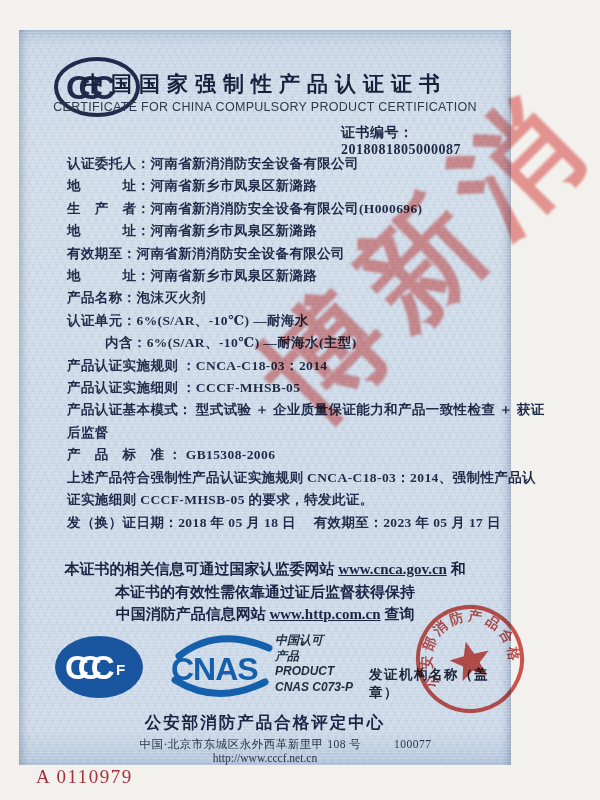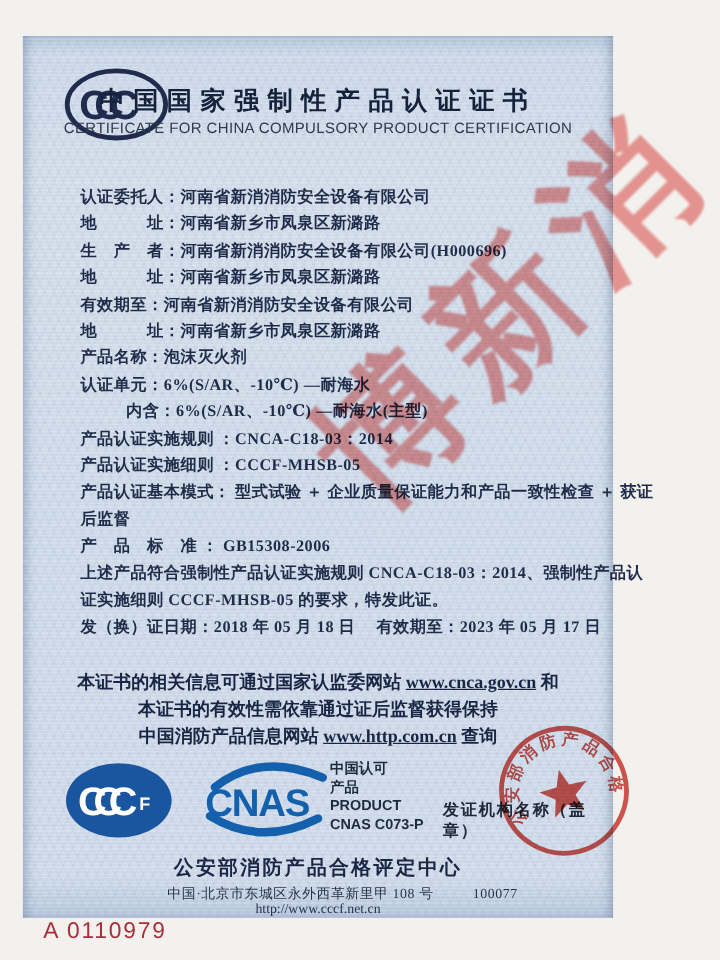--- a/index.html
+++ b/index.html
@@ -44,42 +44,42 @@
   .notice{
     position:absolute;top:528px;left:0;right:0;text-align:center;
     font-size:15px;font-weight:bold;color:#1a2544;line-height:22.6px;
   }
   .u{text-decoration:underline}
   .logo-cccf{position:absolute;left:34px;top:604px}
   .logo-cnas{position:absolute;left:146px;top:600px}
   .accred{
     position:absolute;left:256px;top:603px;
     font-family:"Liberation Sans","DejaVu Sans",sans-serif;
-    font-size:12px;line-height:15.5px;color:#1d2b3e;font-weight:bold;
+    font-size:12px;line-height:15.5px;color:#1d2b3e;font-weight:bold;font-style:italic;
   }
   .issuer-label{
     position:absolute;left:350px;top:636px;
     font-size:13.5px;font-weight:bold;letter-spacing:1.5px;color:#20293c;
   }
   .seal{position:absolute;left:383px;top:561px;opacity:.85;mix-blend-mode:multiply}
   .org-name{
     position:absolute;top:682px;left:0;right:0;text-align:center;
     font-size:16.5px;font-weight:bold;letter-spacing:2px;color:#1b2644;
   }
   .org-addr{
     position:absolute;top:707px;left:0;right:0;text-align:center;
     font-size:11.5px;color:#283349;letter-spacing:.5px;padding-left:41px;
   }
   .org-site{
     position:absolute;top:722px;left:0;right:0;text-align:center;
     font-size:11.5px;color:#283349;
   }
   .serial{
     position:absolute;left:36px;top:766px;
-    font-family:Liberation Sans, sans-serif;
+    font-family:Liberation Serif, serif;
     font-size:19px;letter-spacing:1.5px;color:#a8303c;
   }
   .watermark{
     position:absolute;left:285px;top:400px;width:0;height:0;
     pointer-events:none;mix-blend-mode:multiply;z-index:5;
   }
   .watermark span{
     display:block;transform:translate(-50%,-50%) rotate(-45deg);
     white-space:nowrap;font-size:118px;font-weight:bold;letter-spacing:16px;
     color:#e2423c;opacity:.52;filter:blur(1.1px);
@@ -91,20 +91,23 @@
 <div class="cert">
 
   <svg class="logo" style="position:absolute;left:32px;top:24px" width="92" height="66" viewBox="0 0 92 66">
     <ellipse cx="46" cy="33" rx="41" ry="28" fill="none" stroke="#212b4e" stroke-width="4"></ellipse>
     <text x="15" y="45" font-family="Liberation Sans, sans-serif" font-weight="bold" font-size="34" letter-spacing="-12" fill="#212b4e">CCC</text>
   </svg>
 
   <div class="title-cn">中国国家强制性产品认证证书</div>
   <div class="title-en">CERTIFICATE FOR CHINA COMPULSORY PRODUCT CERTIFICATION</div>
 
+  <div class="certno">
+    <span>证书编号：</span><span>2018081805000087</span>
+  </div>
 
   <div class="rows">
     <div class="row">认证委托人：河南省新消消防安全设备有限公司</div>
     <div class="row">地　　　址：河南省新乡市凤泉区新潞路</div>
     <div class="row">生　产　者：河南省新消消防安全设备有限公司(H000696)</div>
     <div class="row">地　　　址：河南省新乡市凤泉区新潞路</div>
     <div class="row">有效期至：河南省新消消防安全设备有限公司</div>
     <div class="row">地　　　址：河南省新乡市凤泉区新潞路</div>
     <div class="row">产品名称：泡沫灭火剂</div>
     <div class="row">认证单元：6%(S/AR、-10℃) —耐海水</div>

